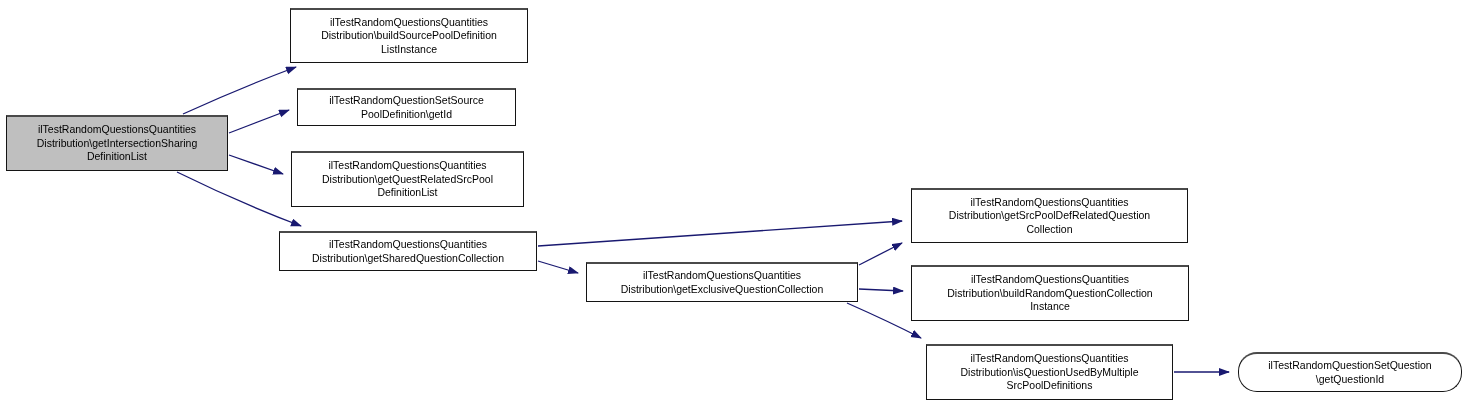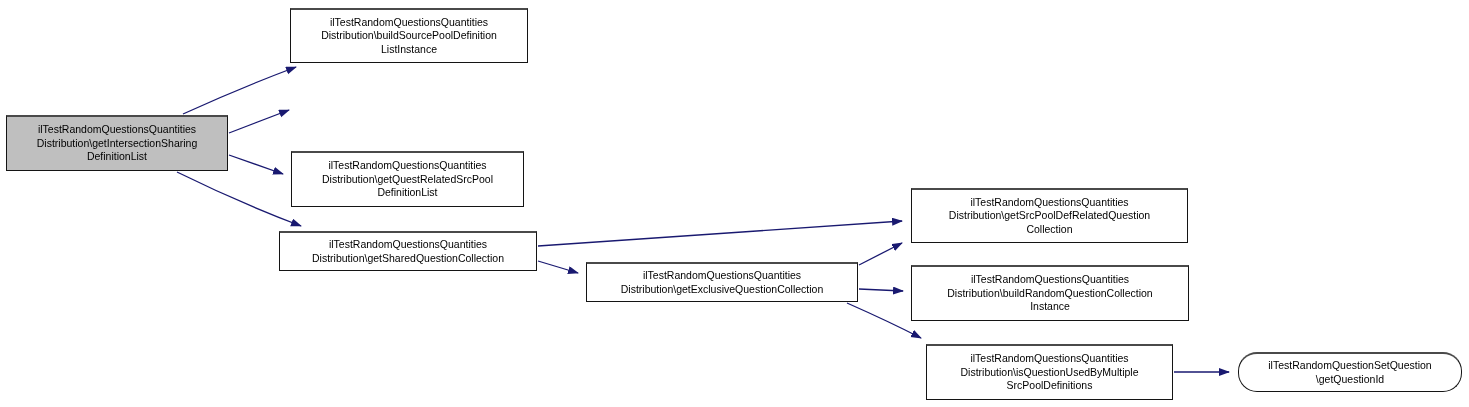--- a/index.html
+++ b/index.html
@@ -81,20 +81,24 @@
 Distribution\getIntersectionSharing
 DefinitionList</span>
   </div>
 
   <div class="node" id="n-buildsrc">
     <span class="lbl">ilTestRandomQuestionsQuantities
 Distribution\buildSourcePoolDefinition
 ListInstance</span>
   </div>
 
+  <div class="node" id="n-getid">
+    <span class="lbl">ilTestRandomQuestionSetSource
+PoolDefinition\getId</span>
+  </div>
 
   <div class="node" id="n-questrel">
     <span class="lbl">ilTestRandomQuestionsQuantities
 Distribution\getQuestRelatedSrcPool
 DefinitionList</span>
   </div>
 
   <div class="node" id="n-shared">
     <span class="lbl">ilTestRandomQuestionsQuantities
 Distribution\getSharedQuestionCollection</span>

